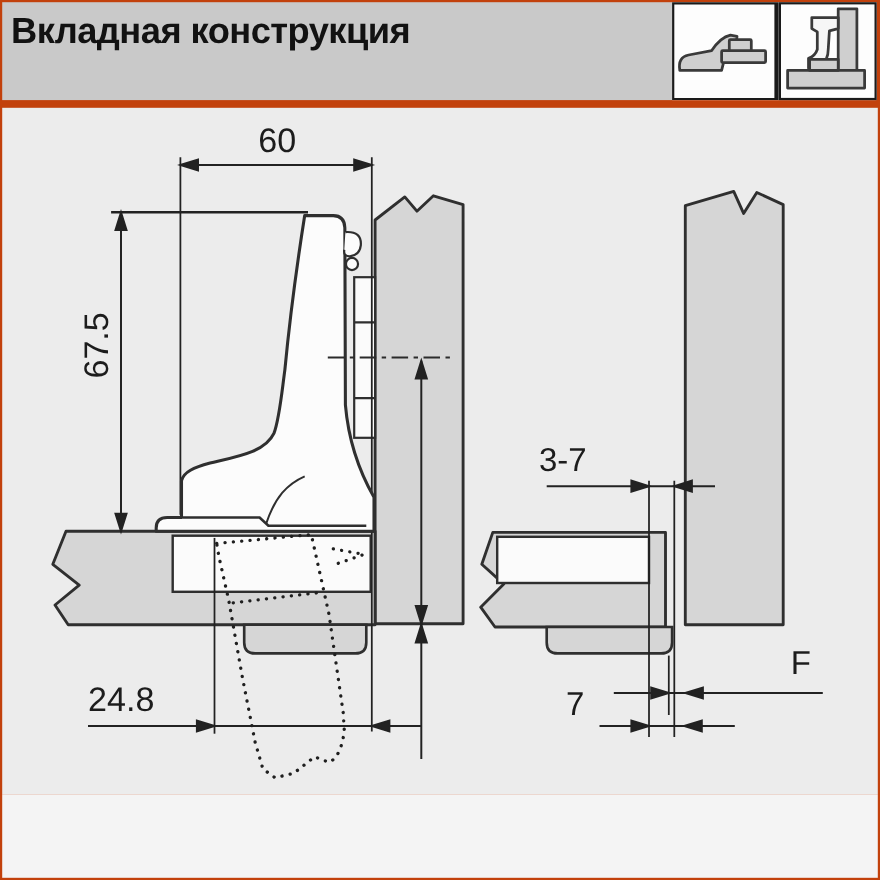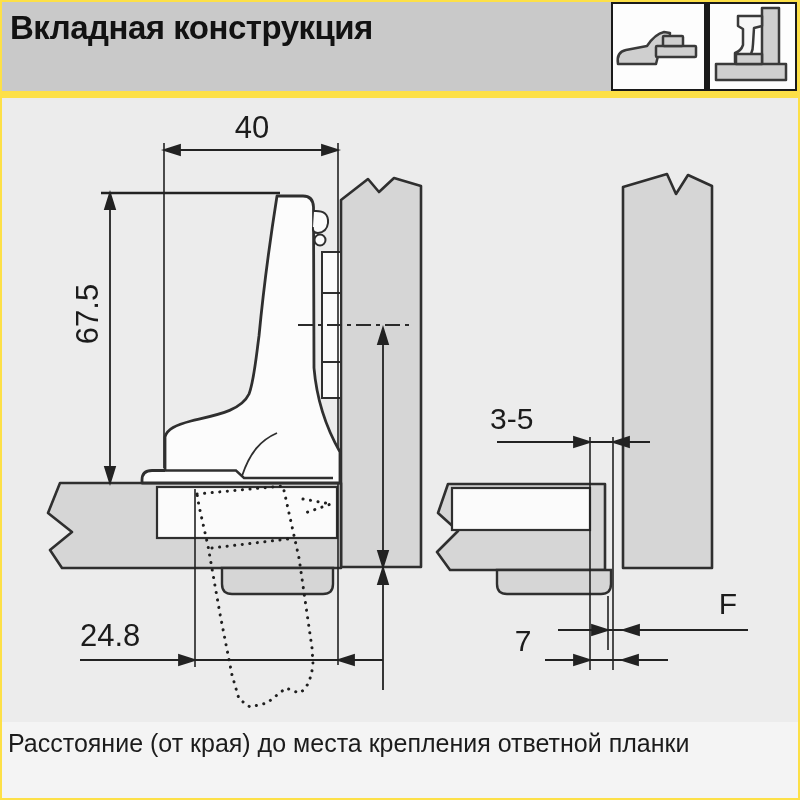--- a/index.html
+++ b/index.html
@@ -1,16 +1,16 @@
 <!DOCTYPE html>
 <html><head>
 <meta charset="utf-8">
 <style>
   html,body{margin:0;padding:0;background:#ffffff;}
-  #stage{position:relative;width:800px;height:800px;background:#fde047;overflow:hidden;
+  #stage{position:relative;width:800px;height:800px;background:#c2410c;overflow:hidden;
          font-family:"Liberation Sans","DejaVu Sans",sans-serif;}
   .abs{position:absolute;}
   
   #header-bar{left:2px;top:2px;width:794px;height:89px;background:#c9c9c9;}
   #page-title{left:10px;top:9px;font-size:33px;font-weight:bold;color:#121212;letter-spacing:-0.5px;white-space:nowrap;}
   .icon-box{top:2px;height:85px;background:#fdfdfd;border:2px solid #1a1a1a;}
   #icon-box-1{left:611px;width:91px;border-right-width:4px;}
   #icon-box-2{left:708px;width:85px;}
   
   #diagram-area{left:2px;top:98px;width:796px;height:624px;background:#ececec;}
@@ -151,22 +151,21 @@
 
     <g fill="none" stroke="#1f1f1f" stroke-width="3" stroke-linecap="round" stroke-dasharray="0.1 7.5">
       <path d="M197,494 L283,486 L299,558 L312,648 L313,664
                C311,681 306,690 299,693 L286,688 L267,703 L250,707 L239,699
                L232,675 L220,614 L208,546 L199,506 Z"></path>
       <path d="M212,548 L288,539"></path>
       <path d="M303,499 L331,504 L305,513"></path>
     </g>
   </svg>
 
-  <div class="abs dim-label" id="dim-40-label">40</div>
+  <div class="abs dim-label" id="dim-40-label">60</div>
   <div class="abs dim-label" id="dim-67-5-label">67.5</div>
   <div class="abs dim-label" id="dim-32-5-label">24.8</div>
-  <div class="abs dim-label" id="dim-3-7-label">3-5</div>
+  <div class="abs dim-label" id="dim-3-7-label">3-7</div>
   <div class="abs dim-label" id="dim-7-label">7</div>
   <div class="abs dim-label" id="dim-f-label">F</div>
 
-  <div class="abs foot-line" id="footnote-line1">Расстояние (от края) до места крепления ответной планки</div>
 
 </div>
 
 </body></html>

